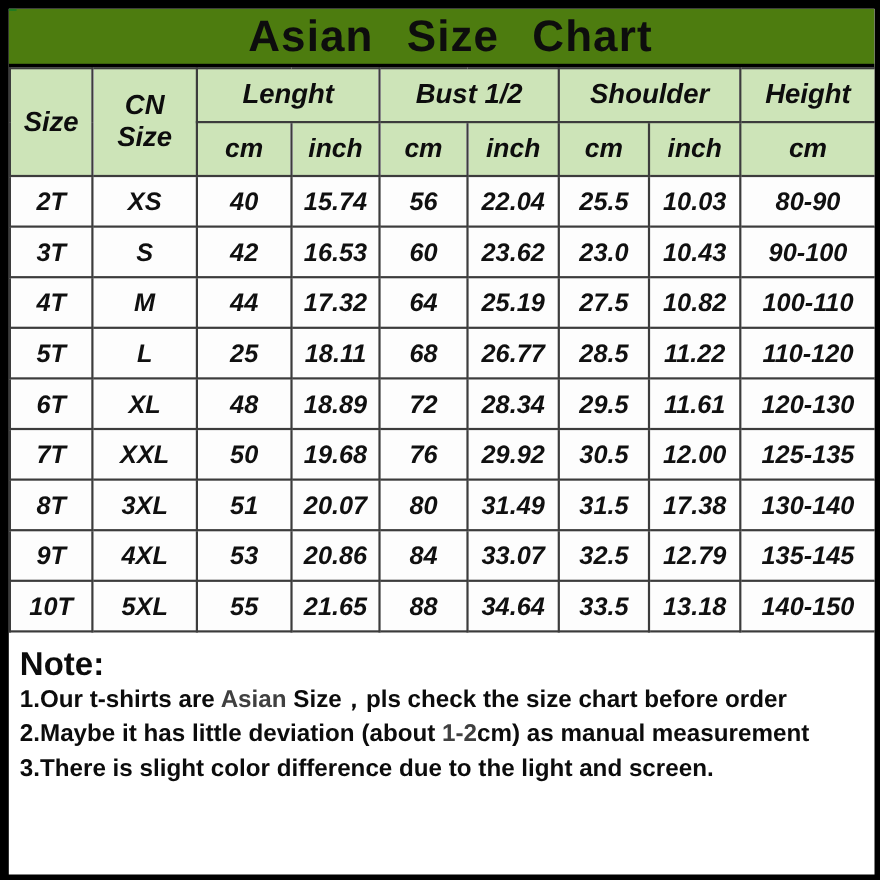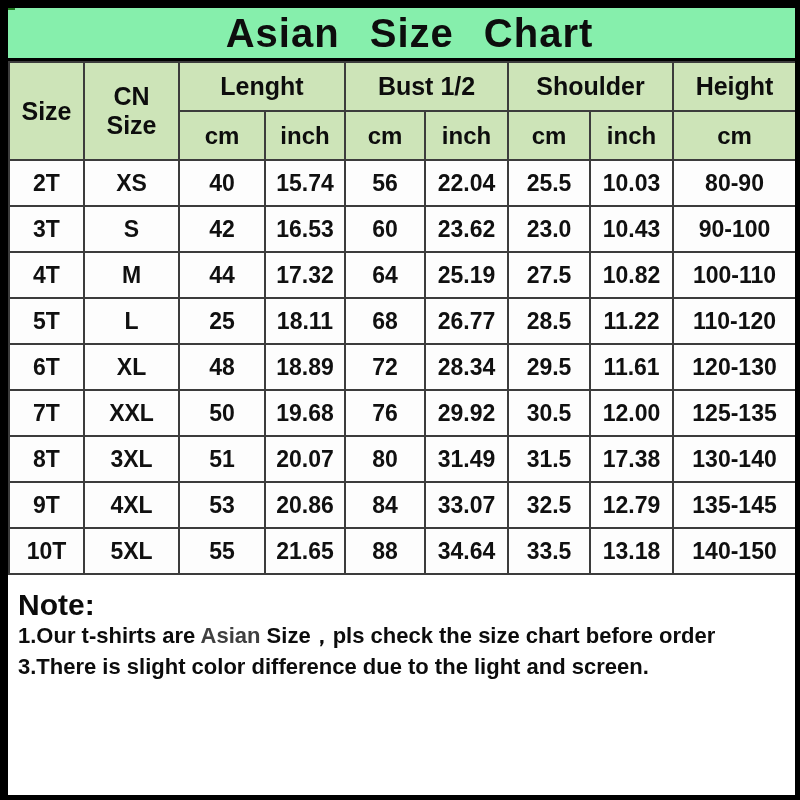--- a/index.html
+++ b/index.html
@@ -16,33 +16,34 @@
     font-weight:bold;
     color:#121212;
     overflow:hidden;
   }
   .corner-chip{
     position:absolute; top:-8px; left:-8px;
     width:15px; height:10px; background:#217b21;
   }
   .title-band{
     height:50px;
-    background:#86efac;
+    background:#4d7c0f;
     border-bottom:3px solid #000;
     display:flex; align-items:center; justify-content:center;
     font-size:40px;
     letter-spacing:1px;
     word-spacing:18px;
     color:#0d0d0d;
     padding-left:16px;
   }
   table.size-table{
     width:100%;
     border-collapse:collapse;
     table-layout:fixed;
+    font-style:italic;
   }
   .size-table col.c-size{width:75px;}
   .size-table col.c-cn{width:95px;}
   .size-table col.c-lcm{width:86px;}
   .size-table col.c-lin{width:80px;}
   .size-table col.c-bcm{width:80px;}
   .size-table col.c-bin{width:83px;}
   .size-table col.c-scm{width:82px;}
   .size-table col.c-sin{width:83px;}
   .size-table col.c-h{width:123px;}
@@ -213,15 +214,16 @@
           <td>33.5</td>
           <td>13.18</td>
           <td>140-150</td>
       </tr>
     </tbody>
   </table>
 
   <div class="note">
     <div class="heading">Note:</div>
     <div><span>1.Our t-shirts are </span><span class="red">Asian</span><span> Size，pls check the size chart before order</span></div>
+    <div><span>2.Maybe it has little deviation (about </span><span class="red">1-2</span><span>cm) as manual measurement</span></div>
     <div>3.There is slight color difference due to the light and screen.</div>
   </div>
 </div>
 
 </body></html>

